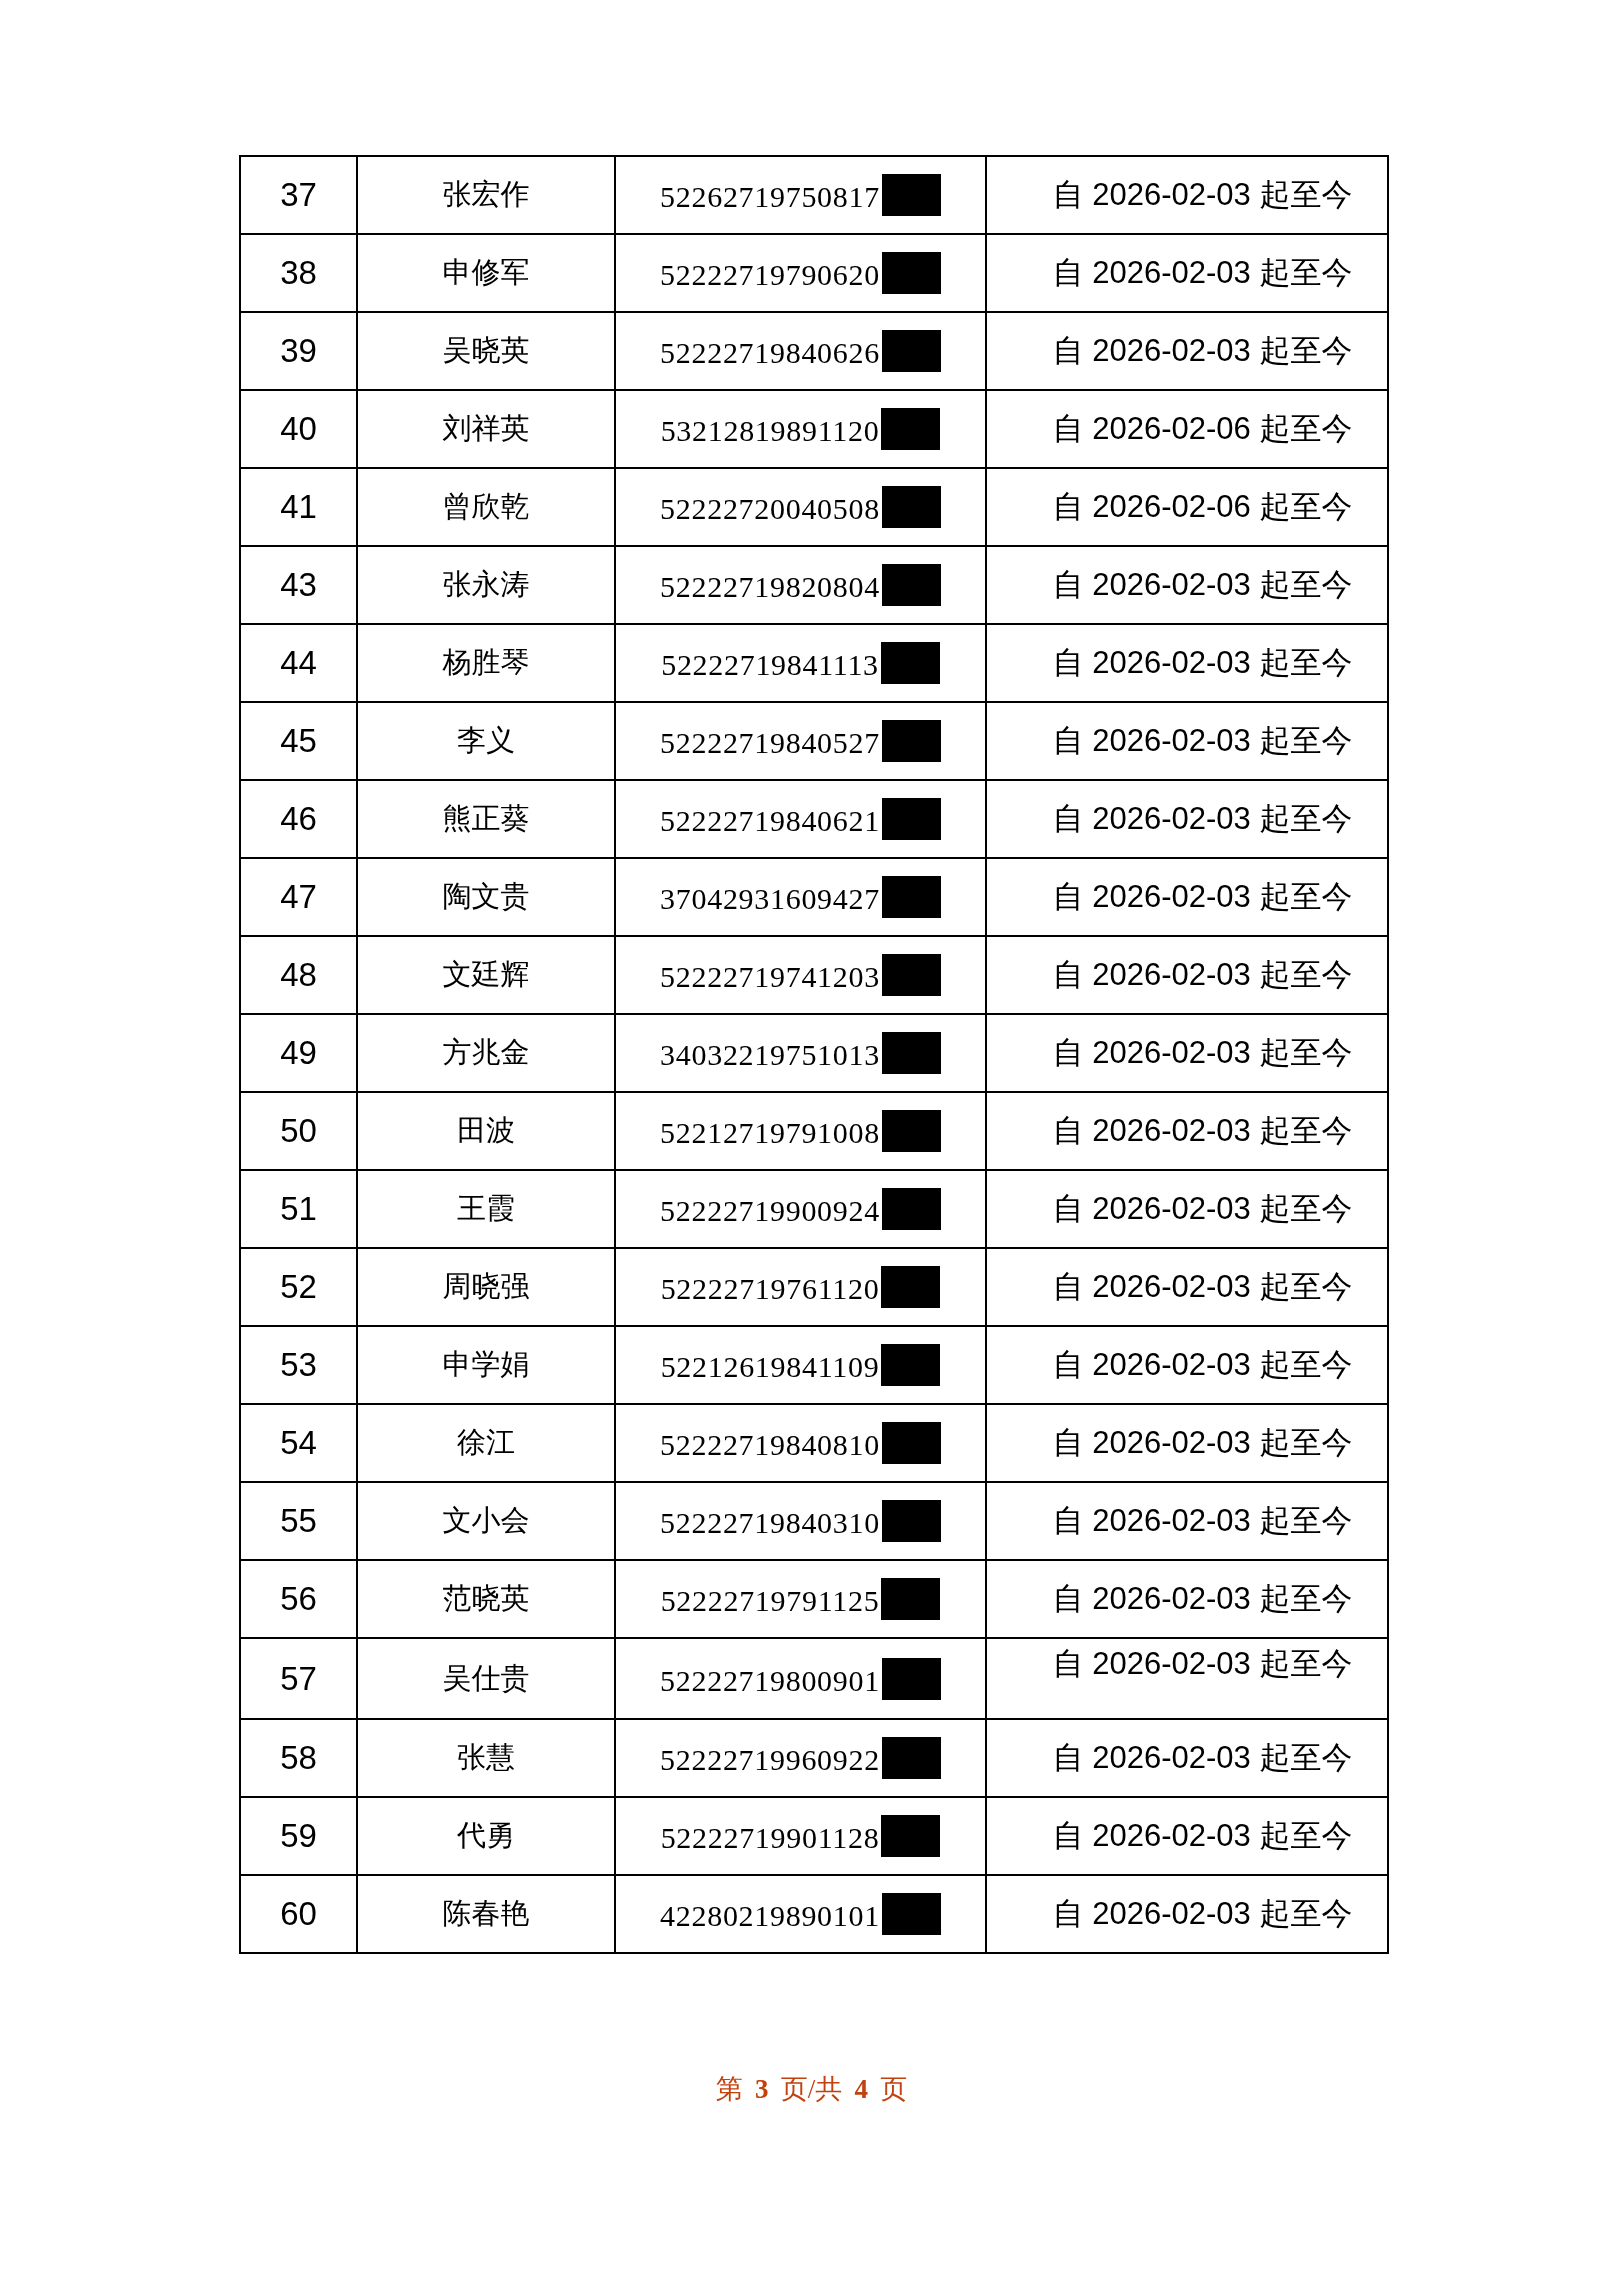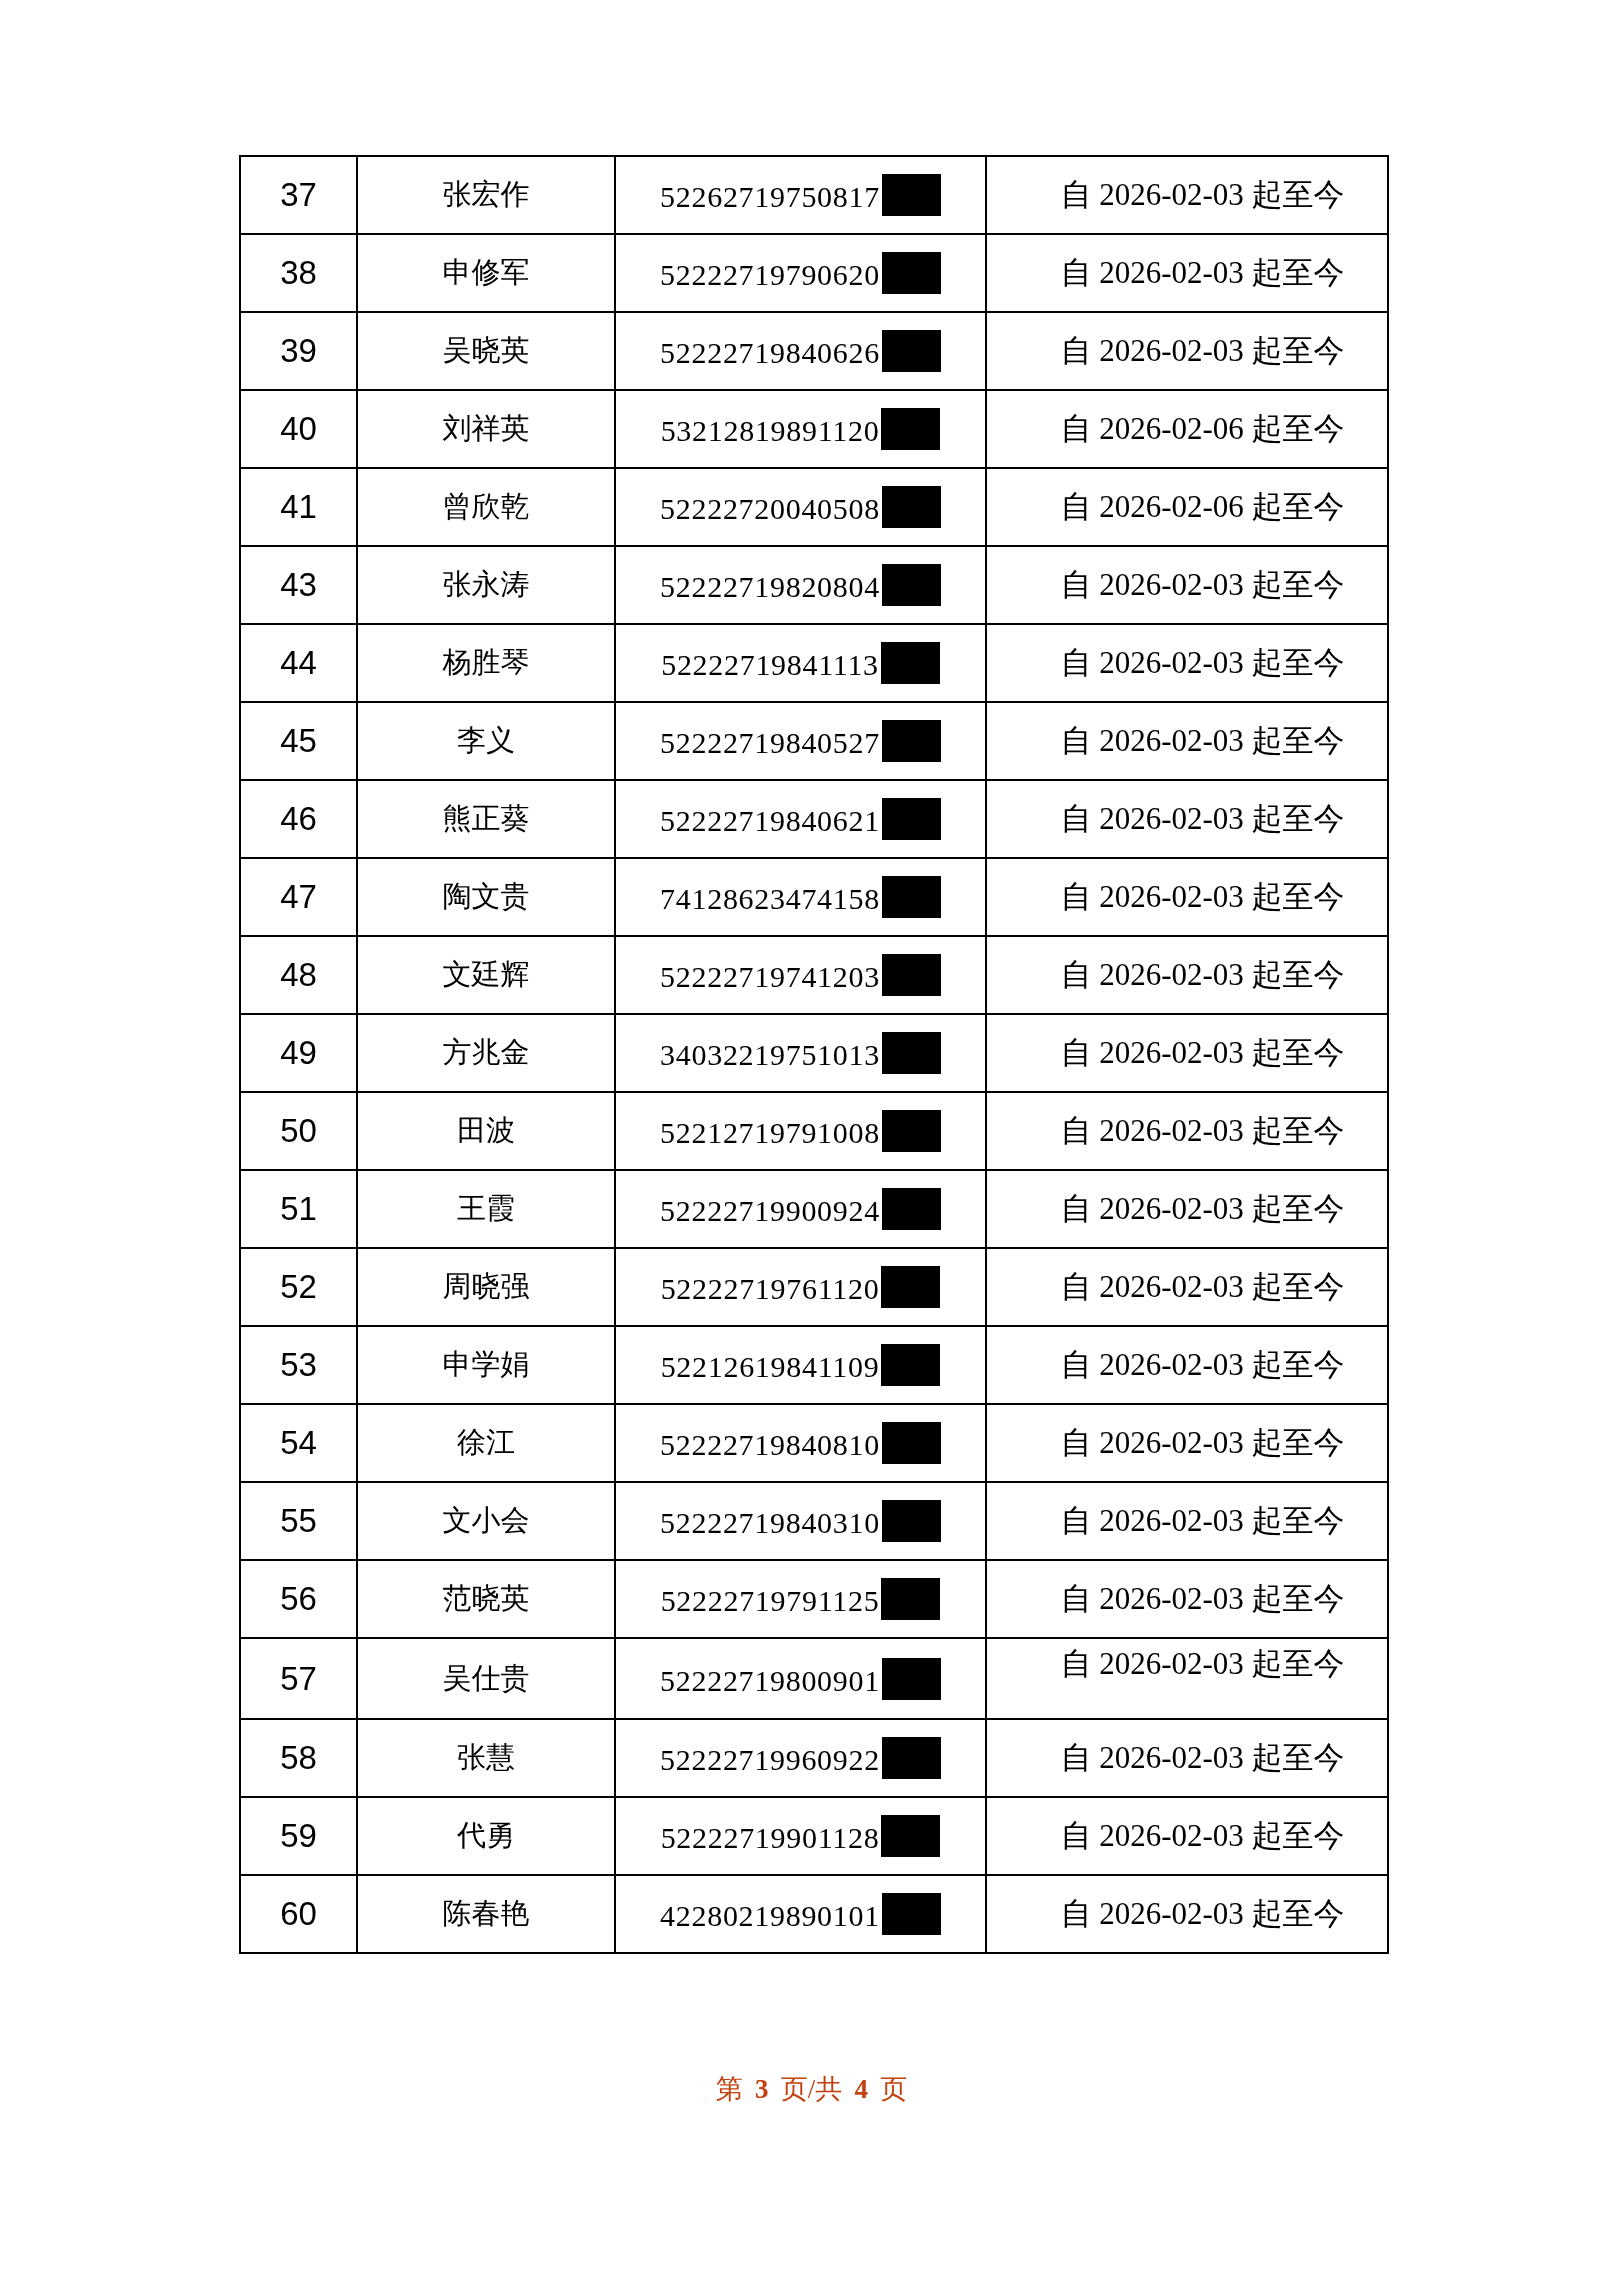--- a/index.html
+++ b/index.html
@@ -55,21 +55,21 @@
     white-space:nowrap;
   }
   .redact{
     display:inline-block;
     width:59px;height:42px;
     background:#000;
     vertical-align:-9.5px;
     margin-left:2px;
   }
   td.c-date{
-    font-family:Liberation Serif, serif;
+    font-family:Liberation Sans, sans-serif;
     font-size:31px;
     white-space:nowrap;
     padding-left:32px;
   }
   td.c-date.top{
     vertical-align:top;
     padding-top:4.1px;
   }
 
   
@@ -169,21 +169,21 @@
     <tr>
       <td class="c-no">46</td>
       <td class="c-name">熊正葵</td>
       <td class="c-id"><span class="idnum">52222719840621</span><span class="redact"></span></td>
       <td class="c-date">自 2026-02-03 起至今</td>
     </tr>
 
     <tr>
       <td class="c-no">47</td>
       <td class="c-name">陶文贵</td>
-      <td class="c-id"><span class="idnum">74128623474158</span><span class="redact"></span></td>
+      <td class="c-id"><span class="idnum">37042931609427</span><span class="redact"></span></td>
       <td class="c-date">自 2026-02-03 起至今</td>
     </tr>
 
     <tr>
       <td class="c-no">48</td>
       <td class="c-name">文廷辉</td>
       <td class="c-id"><span class="idnum">52222719741203</span><span class="redact"></span></td>
       <td class="c-date">自 2026-02-03 起至今</td>
     </tr>
 

